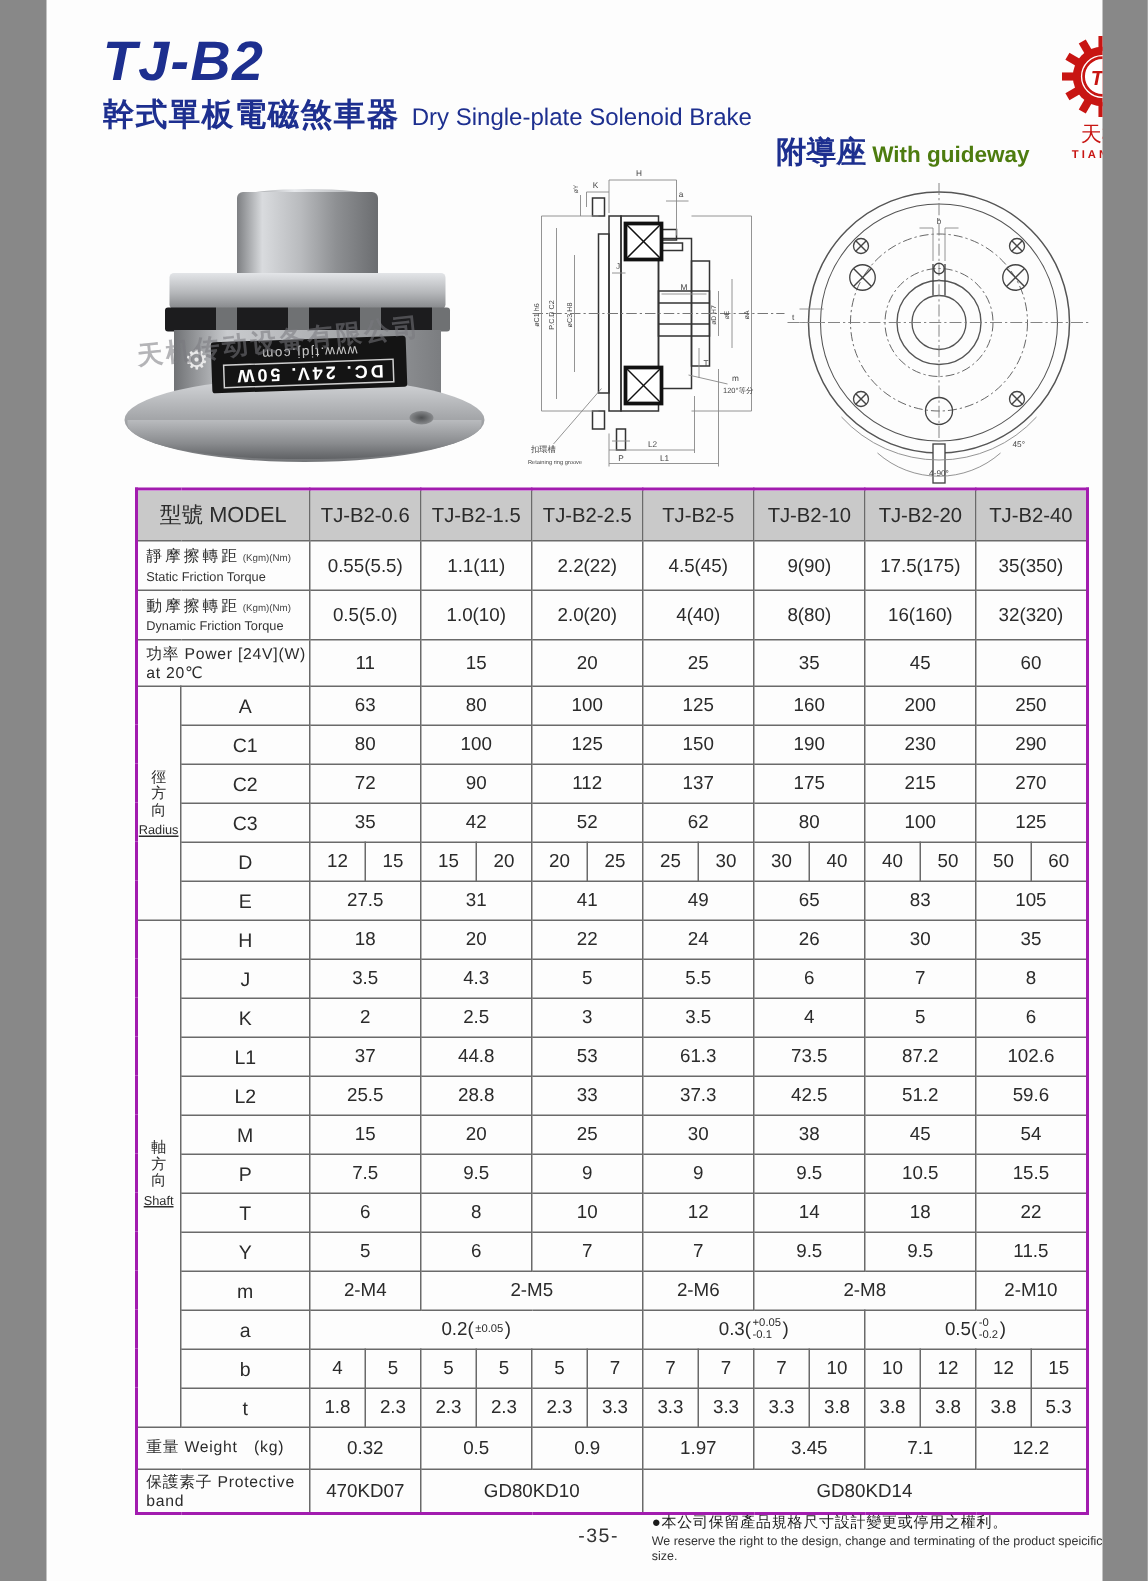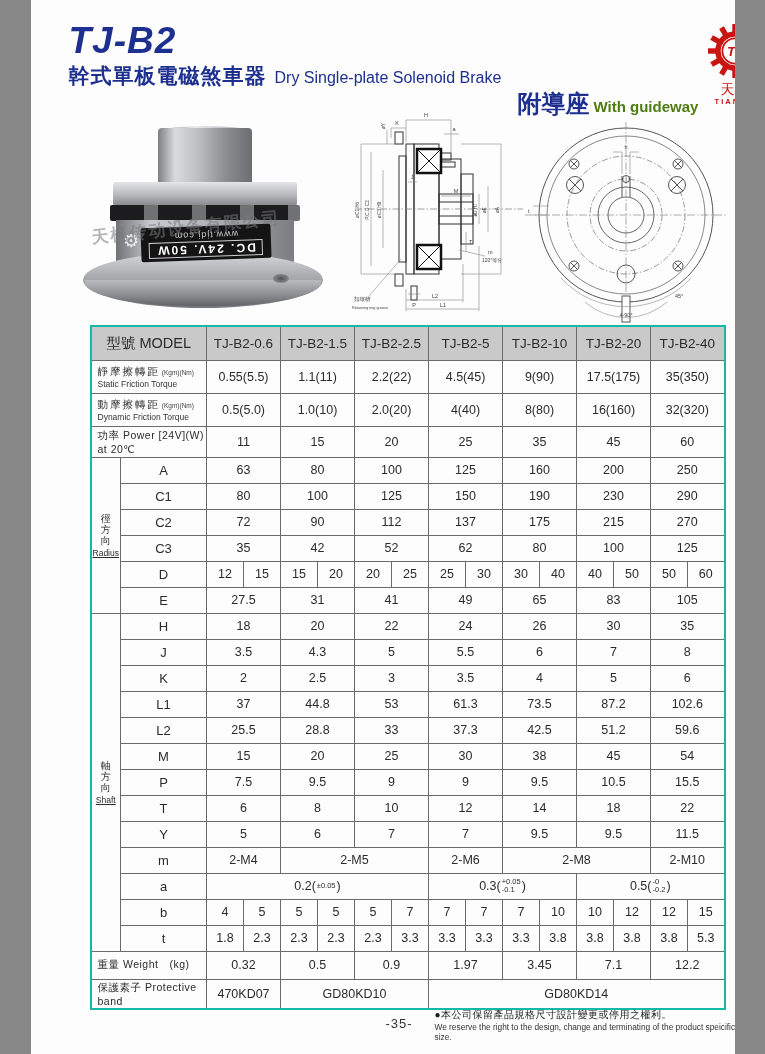--- a/index.html
+++ b/index.html
@@ -7,21 +7,21 @@
   .page{position:relative;width:704px;height:1054px;margin:0 auto;background:#fdfdfd;
         font-family:"Liberation Sans","DejaVu Sans",sans-serif;color:#222;overflow:hidden;}
 
   
   .title{position:absolute;left:38px;top:20px;font-size:37px;font-weight:800;font-style:italic;
          color:#1d2f8f;letter-spacing:1px;}
   .subtitle{position:absolute;left:38px;top:62px;white-space:nowrap;}
   .subtitle .zh{font-size:21px;font-weight:700;color:#1d2f8f;letter-spacing:1px;}
   .subtitle .en{font-size:16px;font-weight:400;color:#1d2f8f;margin-left:8px;text-align:center;}
   .guideway{position:absolute;left:487px;top:88px;white-space:nowrap;}
-  .guideway .zh{font-size:24px;font-weight:700;color:#1d2f8f;}
+  .guideway .zh{font-size:20px;font-weight:700;color:#1d2f8f;}
   .guideway .en{font-size:15px;font-weight:700;color:#4d7c0f;margin-left:4px;}
   .logo{position:absolute;left:668px;top:24px;width:72px;text-align:center;}
   .logo .reg{position:absolute;right:2px;top:-4px;color:#c81512;font-size:11px;font-weight:700;}
   .logo .zh{color:#c81512;font-size:14px;line-height:14px;margin-top:1px;font-family:"Liberation Serif","DejaVu Serif",serif;}
   .logo .en{color:#c81512;font-size:7.5px;letter-spacing:2px;font-weight:700;}
 
   
   .photo{position:absolute;left:52px;top:122px;width:240px;height:192px;}
   .ph-hub{position:absolute;left:75px;top:6px;width:94px;height:60px;border-radius:4px 4px 0 0;
      background:linear-gradient(90deg,#7d7f82,#d9dbde 18%,#b9bbbe 45%,#8e9093 70%,#6b6d70);}
@@ -51,21 +51,21 @@
 
   
   .drawing{position:absolute;}
   .drawing text{fill:#444;font-family:"Liberation Sans","DejaVu Sans",sans-serif;}
 
   
   .spec-table{position:absolute;left:59px;top:325px;border-collapse:collapse;table-layout:fixed;
       width:634px;font-size:12.5px;color:#2b2b2b;}
   .spec-table th,.spec-table td{border:1px solid #6a6a6a;text-align:center;vertical-align:middle;
       padding:0;font-weight:400;overflow:hidden;}
-  .spec-table{border:2px solid #14b8a6;}
+  .spec-table{border:2px solid #a21caf;}
   .spec-table thead th{background:#c9c9c9;font-size:13.5px;height:34px;}
   .spec-table thead th.model-label{font-size:14.5px;}
   .spec-table th.lbl{text-align:left;padding-left:6px;}
   .spec-table th.lbl.dual .zh{font-size:10.5px;letter-spacing:2px;line-height:12px;}
   .spec-table th.lbl.dual .unit{font-size:6.5px;letter-spacing:0;color:#444;}
   .spec-table th.lbl.dual .en{font-size:8.5px;line-height:10px;color:#333;}
   .spec-table th.lbl.inline{font-size:10.5px;letter-spacing:.5px;}
   .spec-table th.sec{padding:0;}
   .spec-table .vert{white-space:pre-line;font-size:10px;line-height:11px;}
   .spec-table .sec-en{font-size:8.5px;margin-top:2px;text-decoration:underline;}

